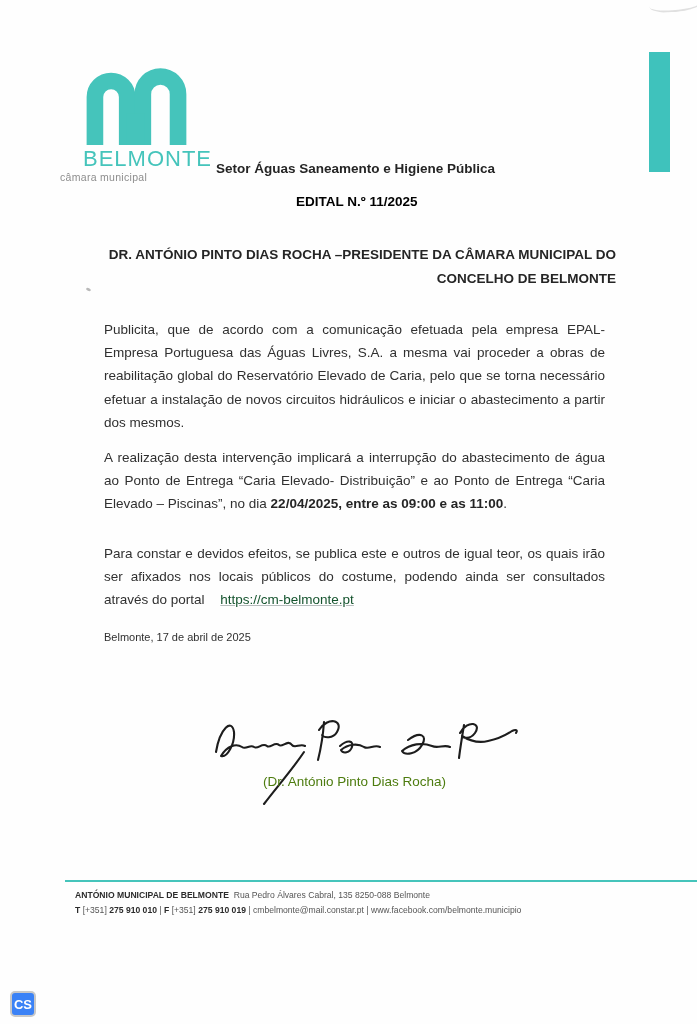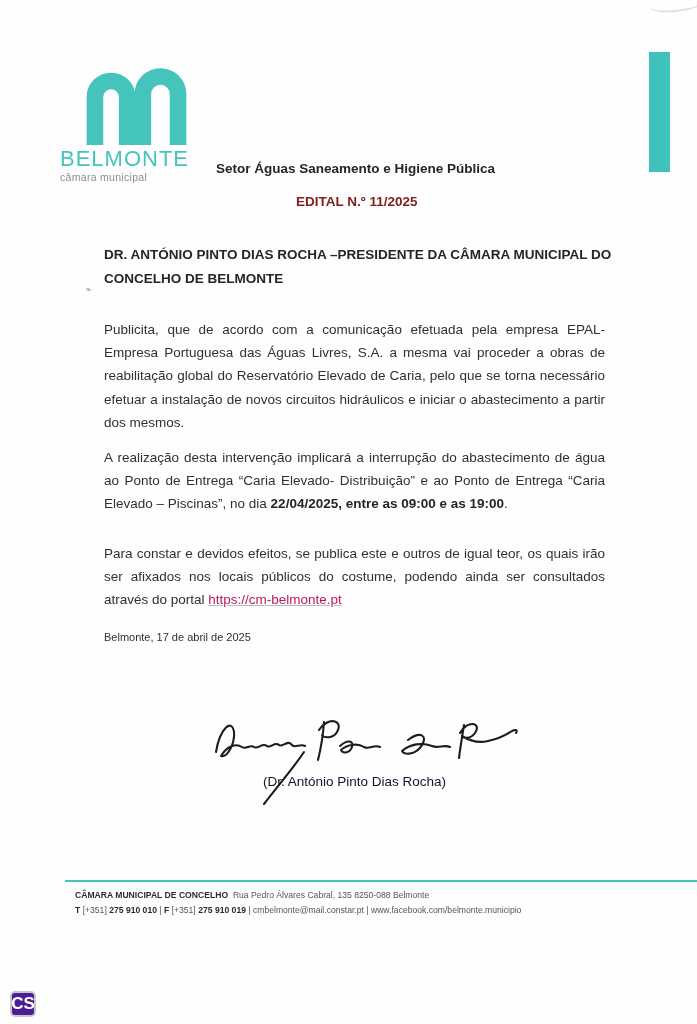--- a/index.html
+++ b/index.html
@@ -3,62 +3,62 @@
 <meta charset="utf-8">
 <style>
   html, body { margin:0; padding:0; background:#ffffff; }
   .page {
     position:relative; width:697px; height:1024px; background:#fefefe;
     font-family:"Liberation Sans", sans-serif; color:#2e2e2e; overflow:hidden;
   }
   
   .logo-mark { position:absolute; left:64px; top:57px; width:144px; height:88px; }
   .logo-word {
-    position:absolute; left:60px; top:146px; width:152px; text-align:left;
+    position:absolute; left:60px; top:146px; width:152px; text-align:right;
     color:#45c4bb; font-size:22px; font-weight:400; letter-spacing:1px;
   }
   .logo-sub {
     position:absolute; left:60px; top:171px; width:152px; text-align:left;
     color:#8d8d8d; font-size:10.5px; letter-spacing:0.3px;
   }
   .hdr-sector { position:absolute; left:216px; top:161px; font-size:13.5px; font-weight:700; color:#252525; }
-  .hdr-edital { position:absolute; left:296px; top:194px; font-size:13.5px; font-weight:700; color:#7f1d1d; }
+  .hdr-edital { position:absolute; left:296px; top:194px; font-size:13.5px; font-weight:700; color:#000000; }
   
   .side-bar { position:absolute; left:649px; top:52px; width:21px; height:120px; background:#3fc2bc; }
   .corner-curve {
     position:absolute; right:-8px; top:-6px; width:56px; height:16px;
     border-bottom:2px solid #d9d9d9; border-radius:0 0 60% 40%; transform:rotate(-4deg); opacity:.8;
   }
   .speck { position:absolute; left:86px; top:288px; width:5px; height:3px; background:#b9b9b9; border-radius:50%; transform:rotate(25deg); }
   
   .doc-title {
     position:absolute; left:104px; top:243px; width:512px;
-    font-size:13.5px; font-weight:700; line-height:24px; color:#252525;
+    font-size:13.5px; font-weight:700; line-height:24px; color:#252525;text-align:right;
   }
   .para { position:absolute; left:104px; width:501px; font-size:13.5px; line-height:23.2px; text-align:justify; color:#303030; }
   .p1 { top:318px; }
   .p2 { top:446px; }
   .p3 { top:542px; }
   .para b { color:#252525; }
-  .portal-link { color:#be185d; text-decoration:underline; text-decoration-color:#b6bdbd; }
+  .portal-link { color:#14532d; text-decoration:underline; text-decoration-color:#b6bdbd;margin-left:12px; }
   .date-line { position:absolute; left:104px; top:631px; font-size:11px; color:#303030; }
   .president-line { position:absolute; left:104px; top:685px; width:501px; text-align:center; font-size:13.5px; color:#303030; }
   .sig-svg { position:absolute; left:212px; top:712px; width:300px; height:55px; overflow:visible; }
   .sig-svg path { fill:none; stroke:#1d1d1d; stroke-width:2.1; stroke-linecap:round; stroke-linejoin:round; }
-  .signed-name { position:absolute; left:104px; top:774px; width:501px; text-align:center; font-size:13.5px; color:#0f172a; }
+  .signed-name { position:absolute; left:104px; top:774px; width:501px; text-align:center; font-size:13.5px; color:#4d7c0f; }
   
   .footer-rule { position:absolute; left:65px; top:880px; width:632px; height:2px; background:#45c4bb; }
   .footer { position:absolute; left:75px; top:888px; width:600px; font-size:8.6px; line-height:15px; color:#555555; }
   .footer .fb { font-weight:700; color:#2c2c2c; }
   .footer .frow { white-space:nowrap; }
   
   .cam { position:absolute; left:10px; top:990px; height:28px; display:flex; align-items:center; }
   .cs-badge {
-    width:22px; height:22px; border:2px solid #c8c8c8; border-radius:5px; background:#4c1d95;
-    color:#ffffff; font-size:17px; font-weight:700; display:flex; align-items:center; justify-content:center;
+    width:22px; height:22px; border:2px solid #c8c8c8; border-radius:5px; background:#3b82f6;
+    color:#ffffff; font-size:13px; font-weight:700; display:flex; align-items:center; justify-content:center;
   }
   .cam-text { margin-left:8px; color:#b5b5b5; font-size:19.5px; letter-spacing:0.5px; }
 </style>
 </head>
 <body>
 
 <div class="page">
 
   <div class="corner-curve"></div>
   <div class="side-bar"></div>
@@ -72,39 +72,39 @@
   <div class="logo-word">BELMONTE</div>
   <div class="logo-sub">câmara municipal</div>
 
   <div class="hdr-sector">Setor Águas Saneamento e Higiene Pública</div>
   <div class="hdr-edital">EDITAL N.º 11/2025</div>
 
   <div class="doc-title">DR. ANTÓNIO PINTO DIAS ROCHA –PRESIDENTE DA CÂMARA MUNICIPAL DO CONCELHO DE BELMONTE</div>
 
   <div class="para p1">Publicita, que de acordo com a comunicação efetuada pela empresa EPAL-Empresa Portuguesa das Águas Livres, S.A. a mesma vai proceder a obras de reabilitação global do Reservatório Elevado de Caria, pelo que se torna necessário efetuar a instalação de novos circuitos hidráulicos e iniciar o abastecimento a partir dos mesmos.</div>
 
-  <div class="para p2"><span>A realização desta intervenção implicará a interrupção do abastecimento de água ao Ponto de Entrega “Caria Elevado- Distribuição” e ao Ponto de Entrega “Caria Elevado – Piscinas”, no dia </span><b>22/04/2025, entre as 09:00 e as 19:00</b><span>.</span></div>
+  <div class="para p2"><span>A realização desta intervenção implicará a interrupção do abastecimento de água ao Ponto de Entrega “Caria Elevado- Distribuição” e ao Ponto de Entrega “Caria Elevado – Piscinas”, no dia </span><b>22/04/2025, entre as 09:00 e as 11:00</b><span>.</span></div>
 
   <div class="para p3"><span>Para constar e devidos efeitos, se publica este e outros de igual teor, os quais irão ser afixados nos locais públicos do costume, podendo ainda ser consultados através do portal </span><span class="portal-link">https://cm-belmonte.pt</span></div>
 
   <div class="date-line">Belmonte, 17 de abril de 2025</div>
 
   <svg class="sig-svg" viewBox="0 0 300 55" preserveAspectRatio="none">
     <path d="M4 40 C 8 16 20 6 22 20 C 23 32 15 46 9 44 C 15 34 24 31 30 35 C 34 38 38 32 42 35 C 46 38 50 30 55 34 C 58 37 63 29 67 33 C 70 36 76 27 80 33 C 83 37 88 31 93 34"></path>
     <path d="M112 10 C 111 24 108 40 106 48 M 107 18 C 116 4 132 8 125 20 C 121 27 112 26 110 23"></path>
     <path d="M128 34 C 136 27 142 29 140 35 C 138 41 131 42 129 38 C 136 32 146 31 152 35 C 157 38 162 32 168 35"></path>
     <path d="M196 28 C 208 19 216 23 210 33 C 205 42 193 44 190 39 C 198 32 210 30 220 34 C 226 37 232 32 238 35"></path>
     <path d="M252 13 C 250 25 248 38 247 46 M 248 21 C 256 7 270 11 263 21 C 258 28 251 26 250 24 C 258 29 268 31 276 29 C 286 27 294 23 300 19 C 304 17 306 18 304 21"></path>
     <path d="M92 40 C 80 58 64 76 52 92"></path>
   </svg>
   <div class="signed-name">(Dr. António Pinto Dias Rocha)</div>
 
   <div class="footer-rule"></div>
   <div class="footer">
-    <div class="frow"><span class="fb">CÂMARA MUNICIPAL DE CONCELHO</span>&nbsp;&nbsp;<span>Rua Pedro Álvares Cabral, 135 8250-088 Belmonte</span></div>
+    <div class="frow"><span class="fb">ANTÓNIO MUNICIPAL DE BELMONTE</span>&nbsp;&nbsp;<span>Rua Pedro Álvares Cabral, 135 8250-088 Belmonte</span></div>
     <div class="frow"><span class="fb">T </span><span>[+351] </span><span class="fb">275 910 010</span><span> | </span><span class="fb">F </span><span>[+351] </span><span class="fb">275 910 019</span><span> | </span><span>cmbelmonte@mail.constar.pt</span><span> | </span><span>www.facebook.com/belmonte.municipio</span></div>
   </div>
 
   <div class="cam">
     <div class="cs-badge">CS</div>
   </div>
 
 </div>
 
 </body></html>

